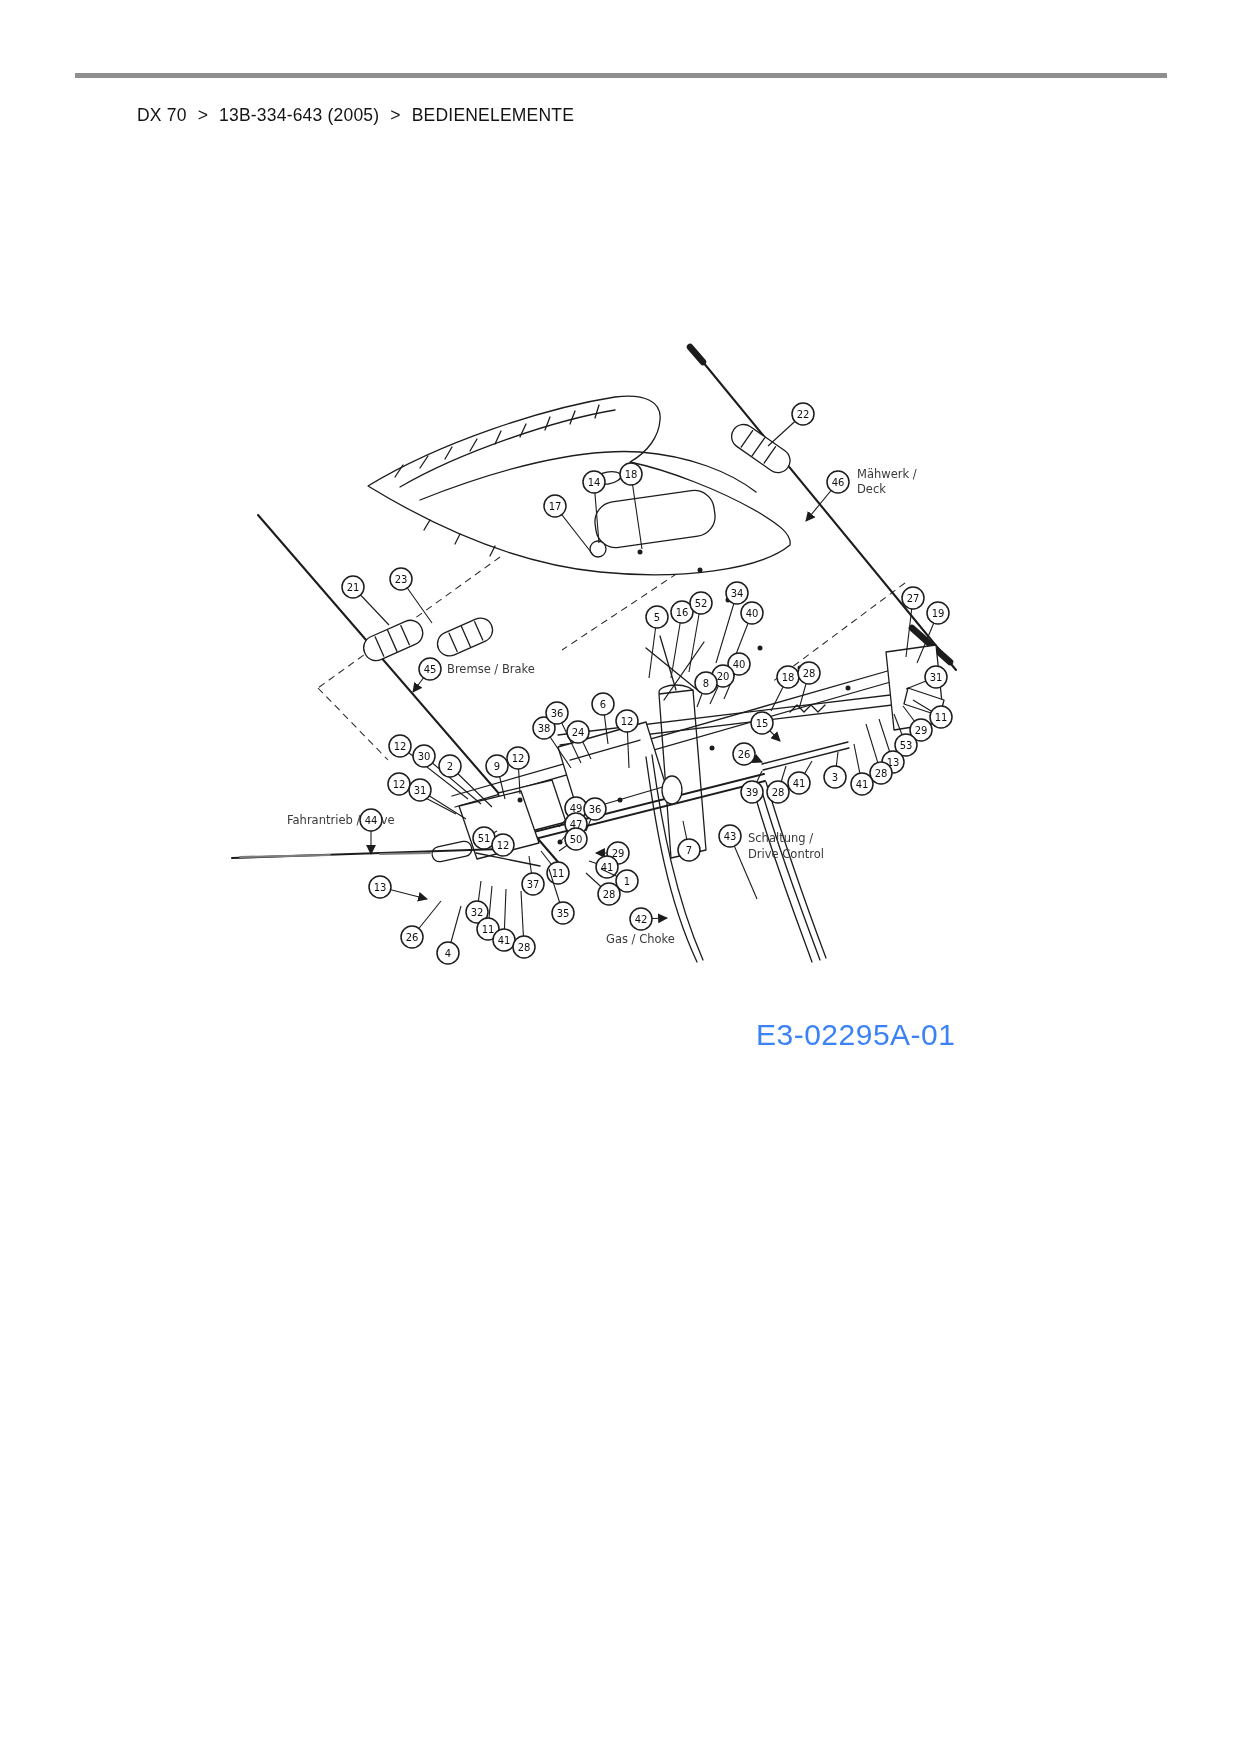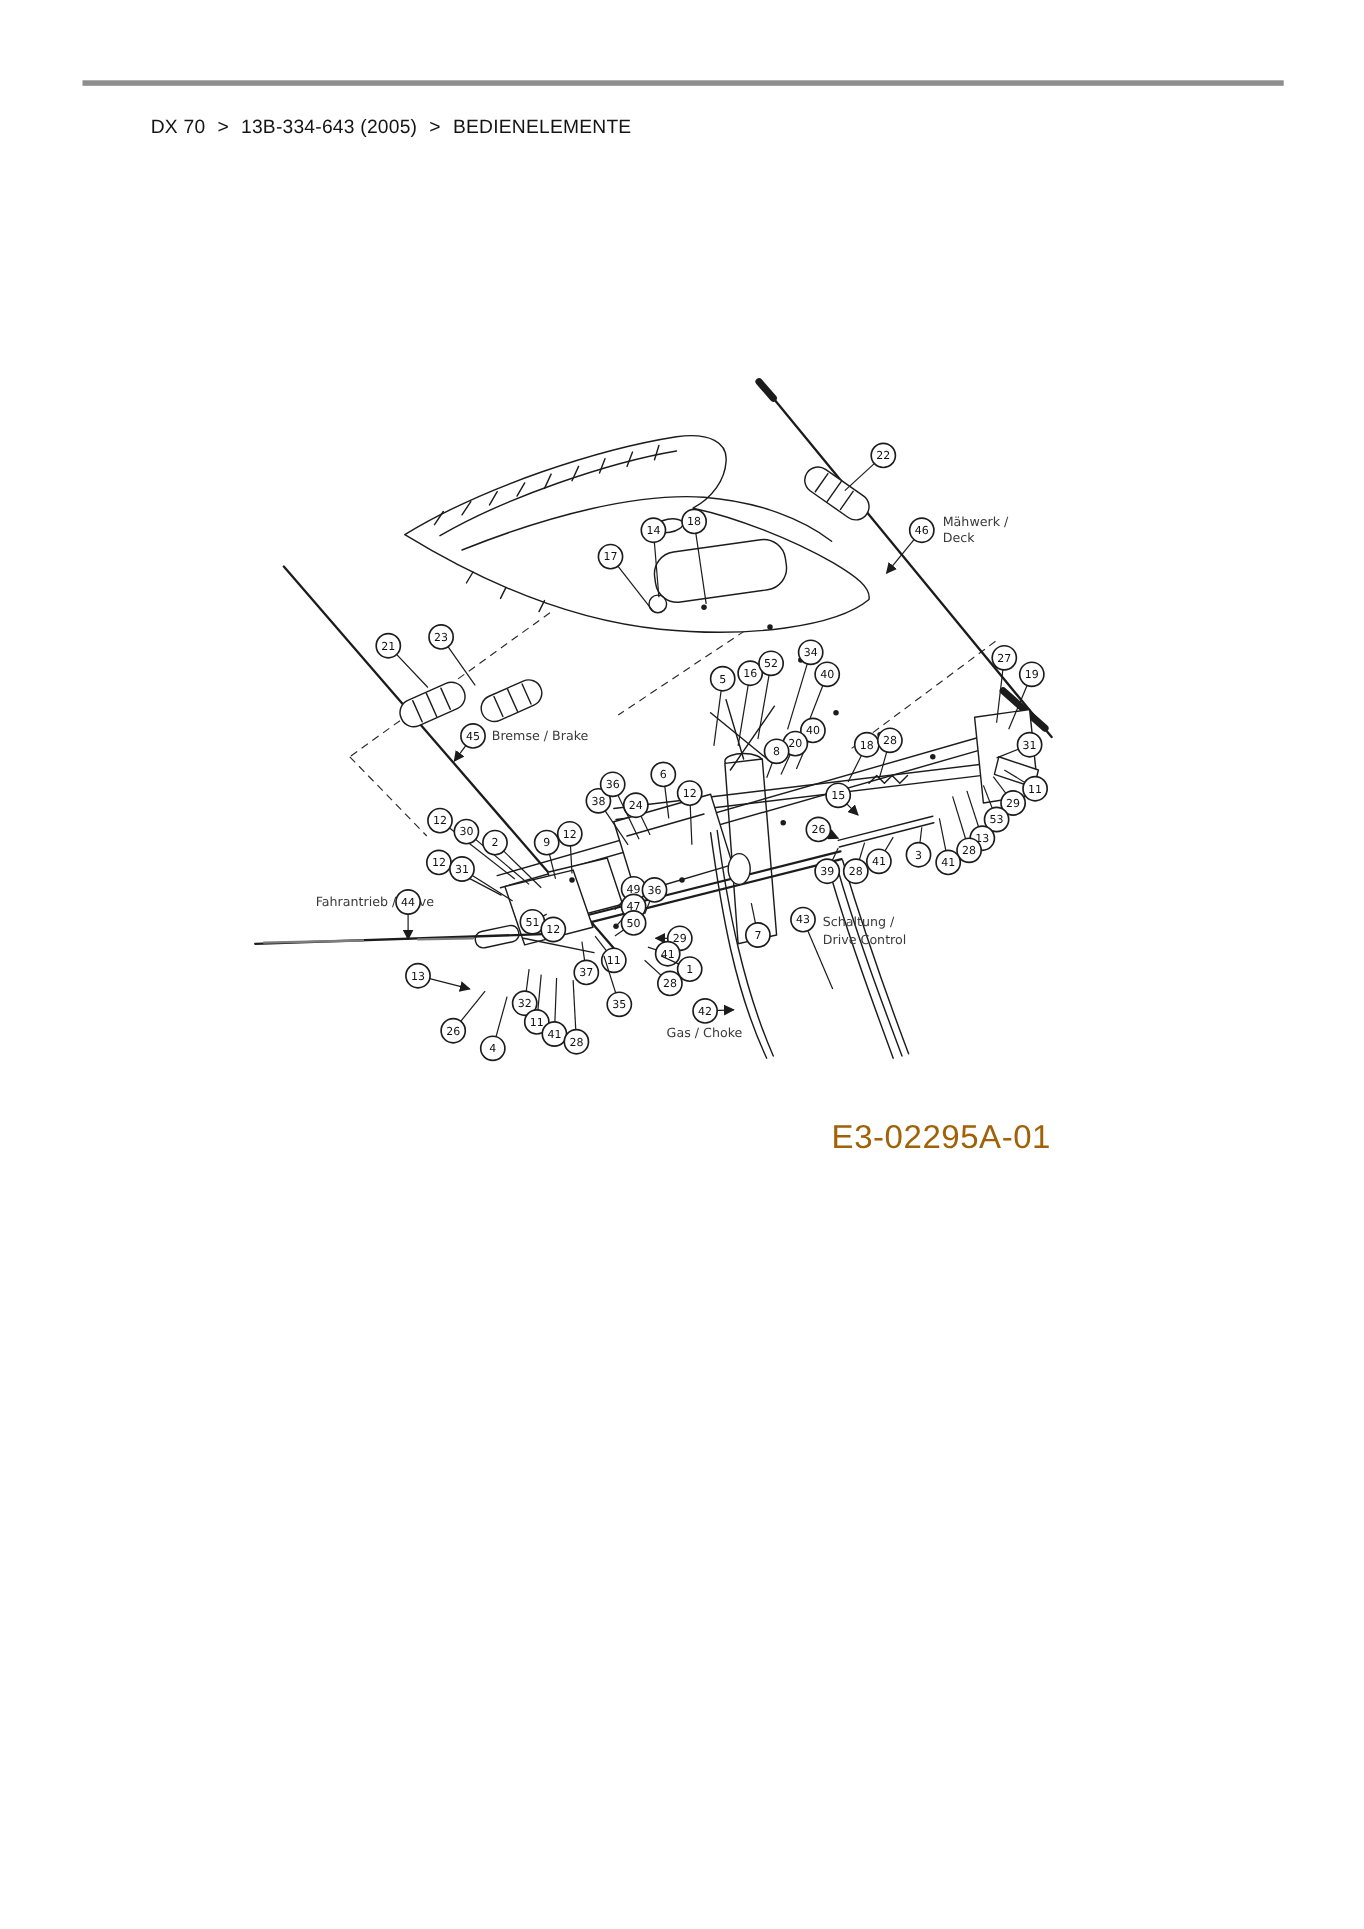--- a/index.html
+++ b/index.html
@@ -3,21 +3,21 @@
 <meta charset="utf-8">
 <style>
   html,body{margin:0;padding:0;}
   body{
     width:1240px;height:1754px;position:relative;background:#ffffff;
     font-family:"Liberation Sans", sans-serif;color:#111;
   }
   .top-rule{position:absolute;left:75px;top:73px;width:1092px;height:5px;background:#8e8e8e;}
   .breadcrumb{position:absolute;left:89px;top:105px;font-size:17.5px;color:#141414;letter-spacing:.2px;white-space:nowrap;margin-left:48px;}
   .breadcrumb .sep{margin:0 11px;color:#141414;}
-  .drawing-code{position:absolute;left:756px;top:1018px;font-size:30px;letter-spacing:.5px;color:#a16207;}
+  .drawing-code{position:absolute;left:756px;top:1018px;font-size:30px;letter-spacing:.5px;color:#3b82f6;}
   svg#diagram-svg{position:absolute;left:0;top:0;}
   .art{fill:none;stroke:#1c1c1c;stroke-width:1.3;stroke-linejoin:round;stroke-linecap:round;}
   .wfill{fill:#ffffff;stroke:#1c1c1c;stroke-width:1.3;stroke-linejoin:round;}
   .rod{fill:none;stroke:#1c1c1c;stroke-width:2.1;stroke-linecap:round;}
   .rodthick{fill:none;stroke:#1c1c1c;stroke-width:6.5;stroke-linecap:round;}
   .gray{stroke:#7d7d7d;}
   .dash{fill:none;stroke:#2a2a2a;stroke-width:1.05;stroke-dasharray:7 5;}
   .leader{stroke:#1c1c1c;stroke-width:1.1;fill:none;}
   .cball{fill:#ffffff;stroke:#1c1c1c;stroke-width:1.5;}
   .cnum{font-family:"DejaVu Sans",sans-serif;font-size:10px;fill:#111;text-anchor:middle;}

